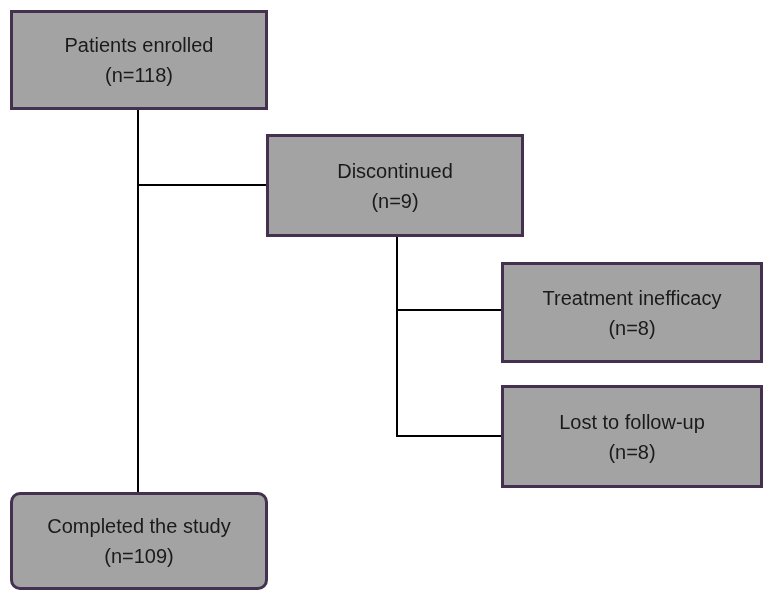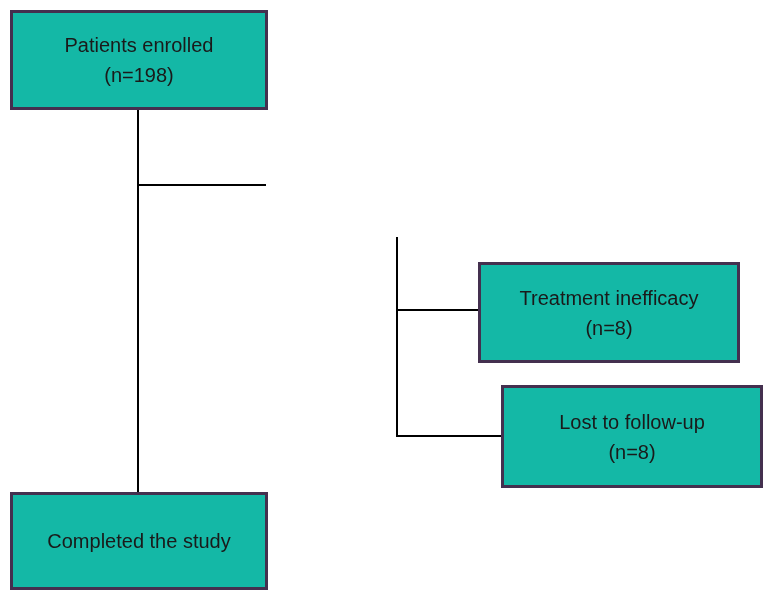--- a/index.html
+++ b/index.html
@@ -11,39 +11,39 @@
     position: relative;
     width: 772px;
     height: 603px;
     background: var(--bg, #ffffff);
     font-family: "Liberation Sans", "DejaVu Sans", sans-serif;
     overflow: hidden;
   }
   .node {
     position: absolute;
     box-sizing: border-box;
-    background: #14b8a6;
+    background: #a3a3a3;
     border: 3px solid var(--box-border, #44304f);
     display: flex;
     flex-direction: column;
     align-items: center;
     justify-content: center;
     text-align: center;
     color: var(--text, #1a1a1a);
     font-size: 20px;
     line-height: 30px;
     z-index: 2;
   }
   .node .label, .node .count { white-space: nowrap; }
 
   .n-enrolled     { left: 10px;  top: 10px;  width: 258px; height: 100px; }
   .n-discontinued { left: 266px; top: 134px; width: 258px; height: 103px; }
-  .n-inefficacy   { left: 478px; top: 262px; width: 262px; height: 101px; }
+  .n-inefficacy   { left: 501px; top: 262px; width: 262px; height: 101px; }
   .n-lost         { left: 501px; top: 385px; width: 262px; height: 103px; text-align: right; }
-  .n-completed    { left: 10px;  top: 492px; width: 258px; height: 98px; }
+  .n-completed    { left: 10px;  top: 492px; width: 258px; height: 98px; border-radius: 10px; }
 
   .connector {
     position: absolute;
     background: var(--connector, #000000);
     z-index: 1;
   }
   .c-v1 { left: 137px; top: 110px; width: 2px;   height: 382px; }
   .c-h1 { left: 138px; top: 184px; width: 128px; height: 2px; }
   .c-v2 { left: 396px; top: 237px; width: 2px;   height: 200px; }
   .c-h2 { left: 398px; top: 309px; width: 103px; height: 2px; }
@@ -55,31 +55,36 @@
 <div class="canvas">
 
   <div class="connector c-v1"></div>
   <div class="connector c-h1"></div>
   <div class="connector c-v2"></div>
   <div class="connector c-h2"></div>
   <div class="connector c-h3"></div>
 
   <div class="node n-enrolled">
     <div class="label">Patients enrolled</div>
-    <div class="count">(n=198)</div>
+    <div class="count">(n=118)</div>
   </div>
 
+  <div class="node n-discontinued">
+    <div class="label">Discontinued</div>
+    <div class="count">(n=9)</div>
+  </div>
 
   <div class="node n-inefficacy">
     <div class="label">Treatment inefficacy</div>
     <div class="count">(n=8)</div>
   </div>
 
   <div class="node n-lost">
     <div class="label">Lost to follow-up</div>
     <div class="count">(n=8)</div>
   </div>
 
   <div class="node n-completed">
     <div class="label">Completed the study</div>
+    <div class="count">(n=109)</div>
   </div>
 
 </div>
 
 </body></html>

